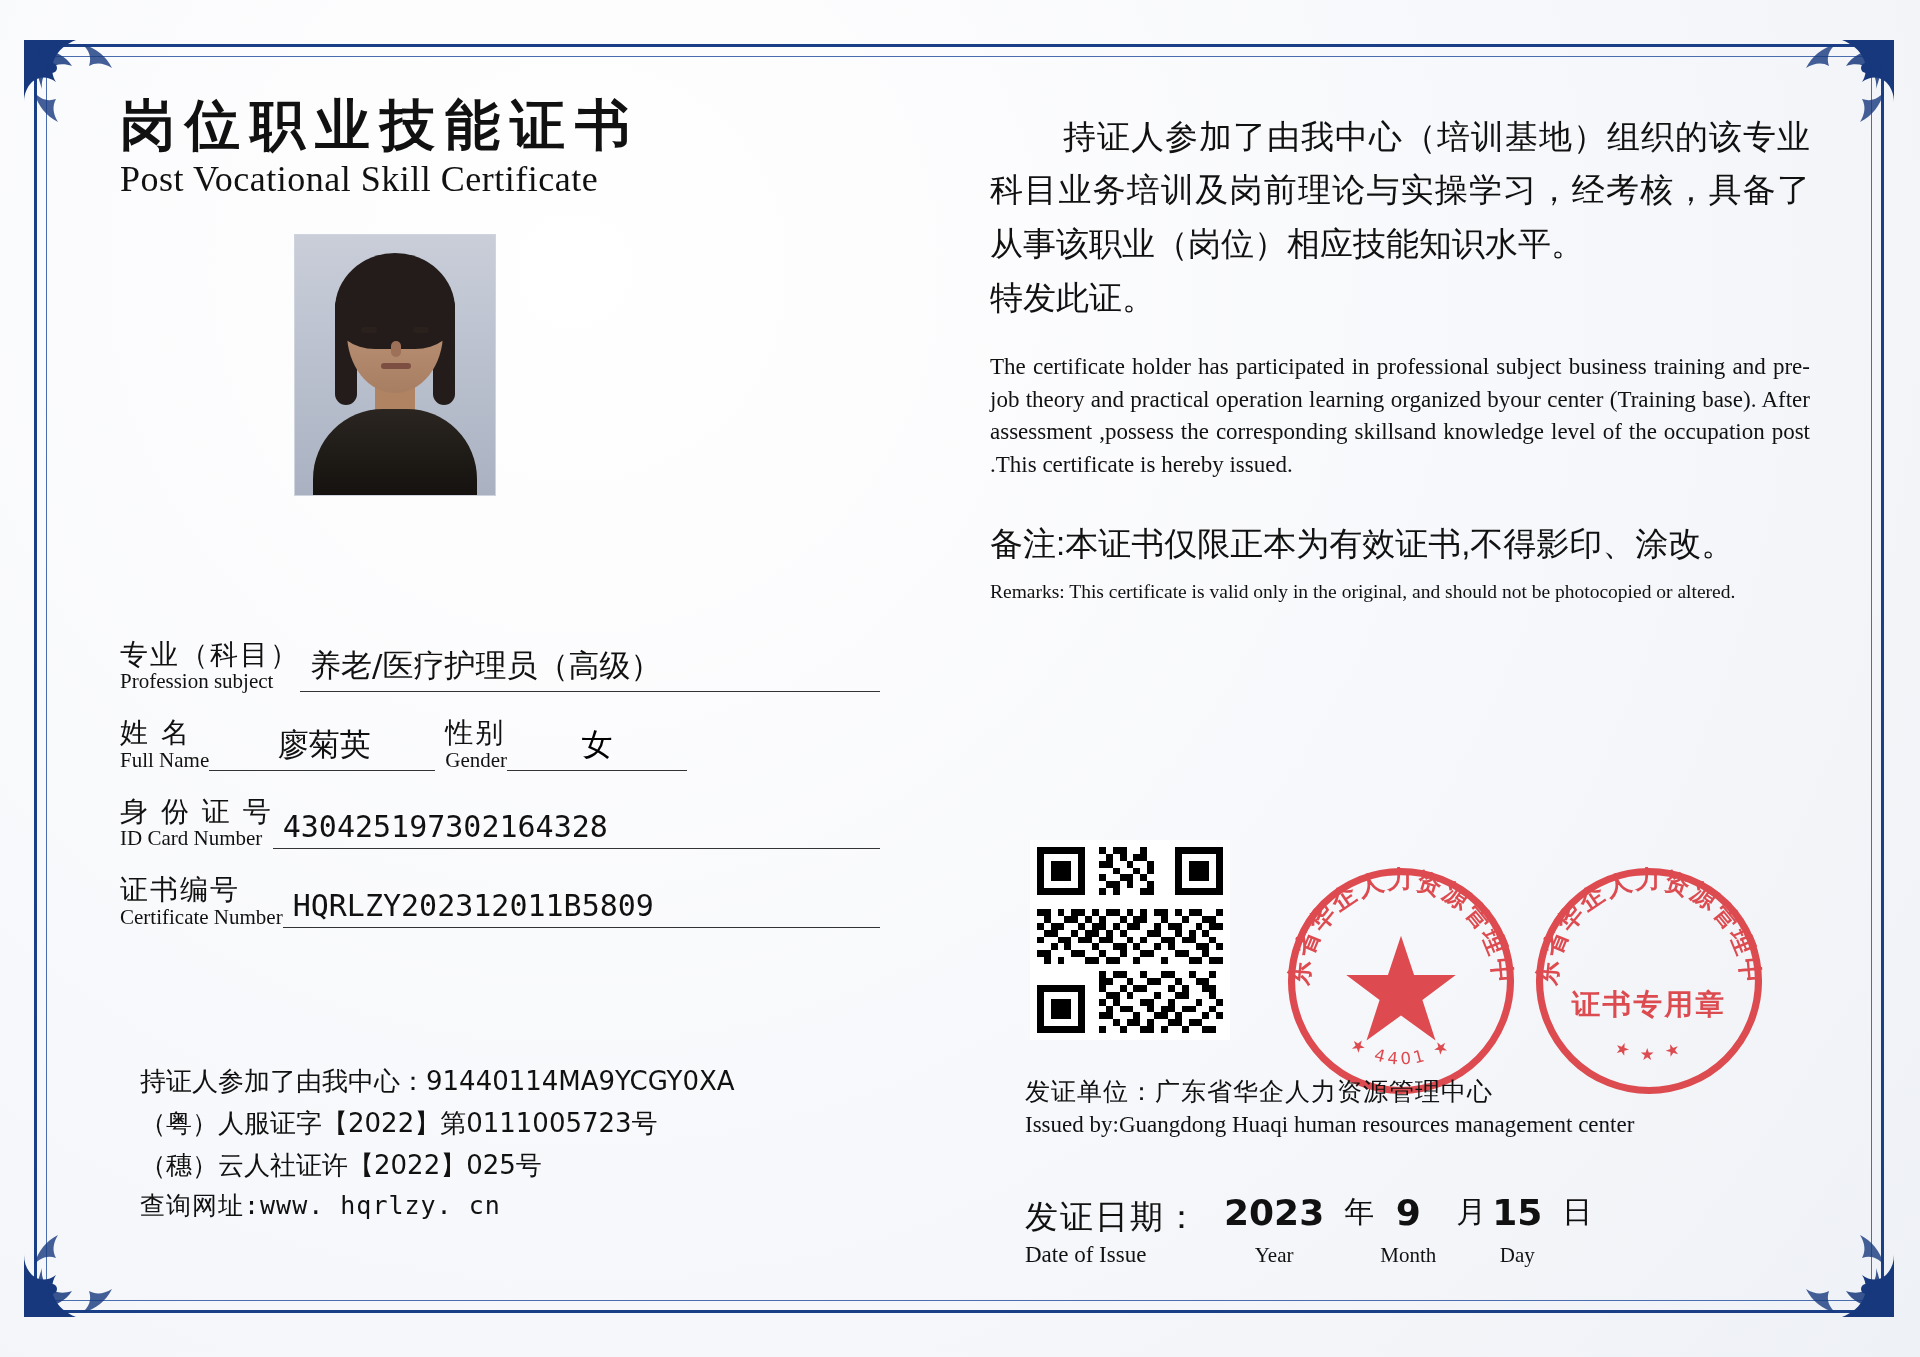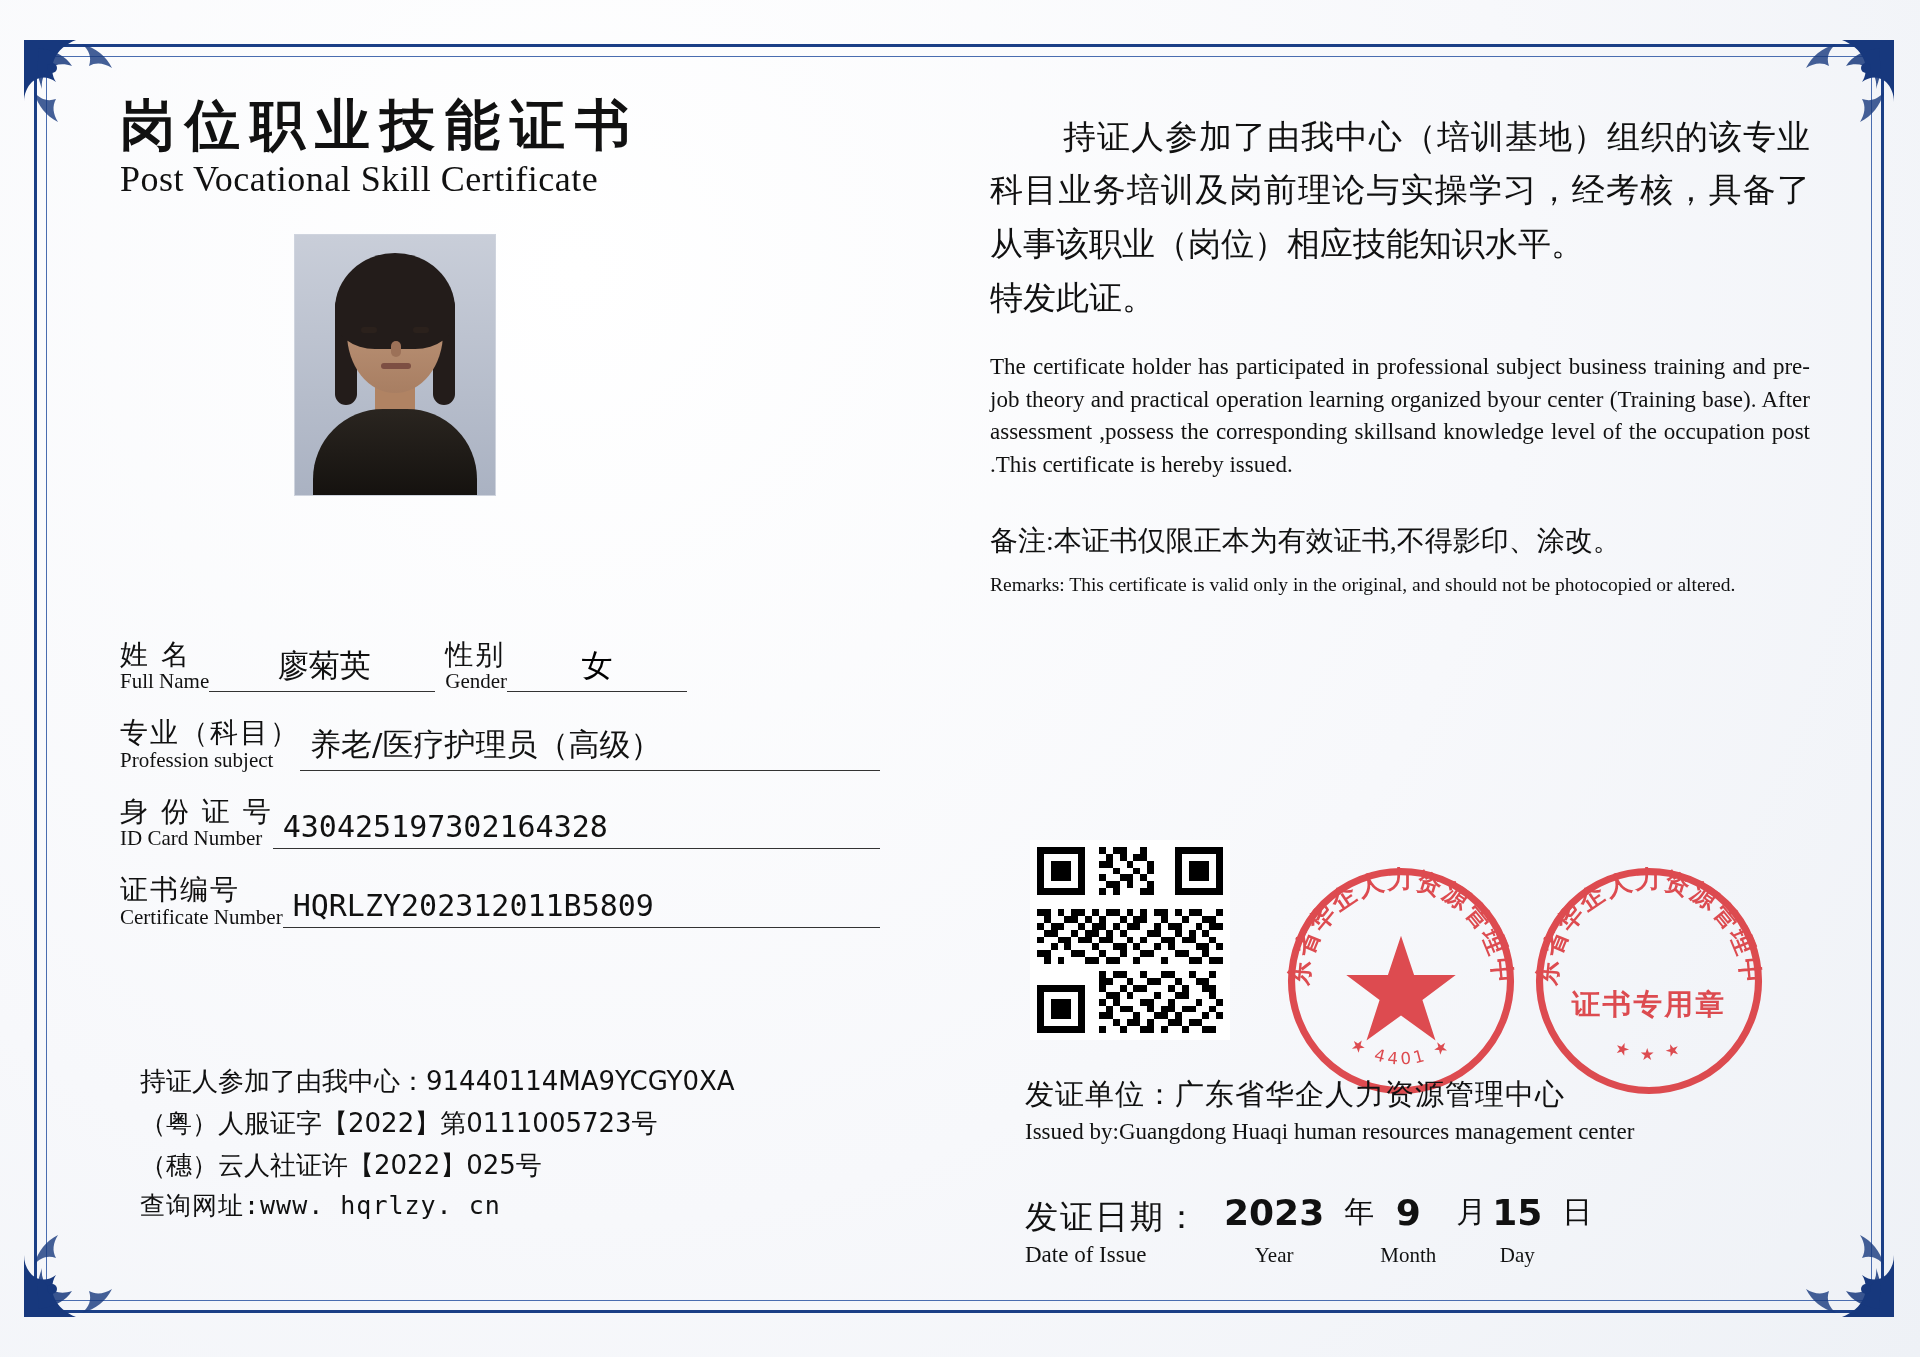--- a/index.html
+++ b/index.html
@@ -103,33 +103,33 @@
   .para-cn{
     font-family:"DejaVu Sans",sans-serif;
     font-size:33px;line-height:1.62;color:#111;text-align:justify;
   }
   .para-cn .indent{display:inline-block;width:72px;}
   .para-cn2{font-family:"DejaVu Sans",sans-serif;font-size:33px;line-height:1.6;color:#111;margin-top:2px;}
   .para-en{
     font-family:"Liberation Serif",serif;font-size:23px;line-height:1.42;color:#111;
     text-align:justify;margin-top:26px;
   }
-  .remark-cn{font-family:Liberation Serif, serif;font-size:28px;color:#111;margin-top:40px;}
+  .remark-cn{font-family:Liberation Sans, sans-serif;font-size:33px;color:#111;margin-top:40px;}
   .remark-en{font-family:"Liberation Serif",serif;font-size:19.5px;color:#111;margin-top:14px;}
 
   .qr{position:absolute;left:1030px;top:840px;width:200px;height:200px;background:#fff;}
   .qr svg{display:block;}
 
   .seal{position:absolute;border-radius:50%;}
   .seal-1{left:1270px;top:862px;width:262px;height:238px;}
   .seal-2{left:1530px;top:862px;width:238px;height:238px;}
   .seal svg{width:100%;height:100%;display:block;}
 
   .issuer{position:absolute;left:1025px;top:1075px;width:800px;}
-  .issuer .cn{font-family:Liberation Mono, monospace;font-size:29px;color:#111;letter-spacing:1px;}
+  .issuer .cn{font-family:Liberation Mono, monospace;font-size:25px;color:#111;letter-spacing:1px;}
   .issuer .en{font-family:"Liberation Serif",serif;font-size:23px;color:#111;margin-top:4px;}
 
   .date-block{position:absolute;left:1025px;top:1195px;width:820px;display:flex;align-items:flex-start;}
   .date-lbl .cn{font-family:"DejaVu Sans",sans-serif;font-size:33px;color:#111;letter-spacing:2px;display:block;}
   .date-lbl .en{font-family:"Liberation Serif",serif;font-size:23px;color:#111;display:block;margin-top:2px;}
   .date-vals{display:flex;align-items:flex-end;margin-left:24px;}
   .dv{text-align:center;margin-right:14px;}
   .dv .num{font-family:"DejaVu Sans",sans-serif;font-size:36px;font-weight:700;color:#111;display:block;line-height:1;}
   .dv .sub{font-family:"Liberation Serif",serif;font-size:21px;color:#111;display:block;margin-top:12px;}
   .dunit{font-family:"DejaVu Sans",sans-serif;font-size:30px;color:#111;margin:0 6px;align-self:flex-start;line-height:1.15;}
@@ -195,39 +195,39 @@
       <div class="ph-head"></div>
       <div class="ph-hair"></div>
       <div class="ph-eye" style="left:66px;top:92px;"></div>
       <div class="ph-eye" style="right:66px;top:92px;"></div>
       <div class="ph-nose"></div>
       <div class="ph-mouth"></div>
     </div>
 
     <div class="fields">
 
+      <div class="row">
+        <div class="lbl">
+          <span class="cn">专业（科目）</span>
+          <span class="en">Profession subject</span>
+        </div>
+        <div class="val">养老/医疗护理员（高级）</div>
+      </div>
+
       <div class="row name">
         <div class="lbl">
           <span class="cn">姓 名</span>
           <span class="en">Full Name</span>
         </div>
         <div class="val">廖菊英</div>
         <div class="lbl gender-lbl">
           <span class="cn">性别</span>
           <span class="en">Gender</span>
         </div>
         <div class="gval">女</div>
-      </div>
-
-      <div class="row">
-        <div class="lbl">
-          <span class="cn">专业（科目）</span>
-          <span class="en">Profession subject</span>
-        </div>
-        <div class="val">养老/医疗护理员（高级）</div>
       </div>
 
       <div class="row">
         <div class="lbl">
           <span class="cn">身 份 证 号</span>
           <span class="en">ID Card Number</span>
         </div>
         <div class="val mono">430425197302164328</div>
       </div>
 

